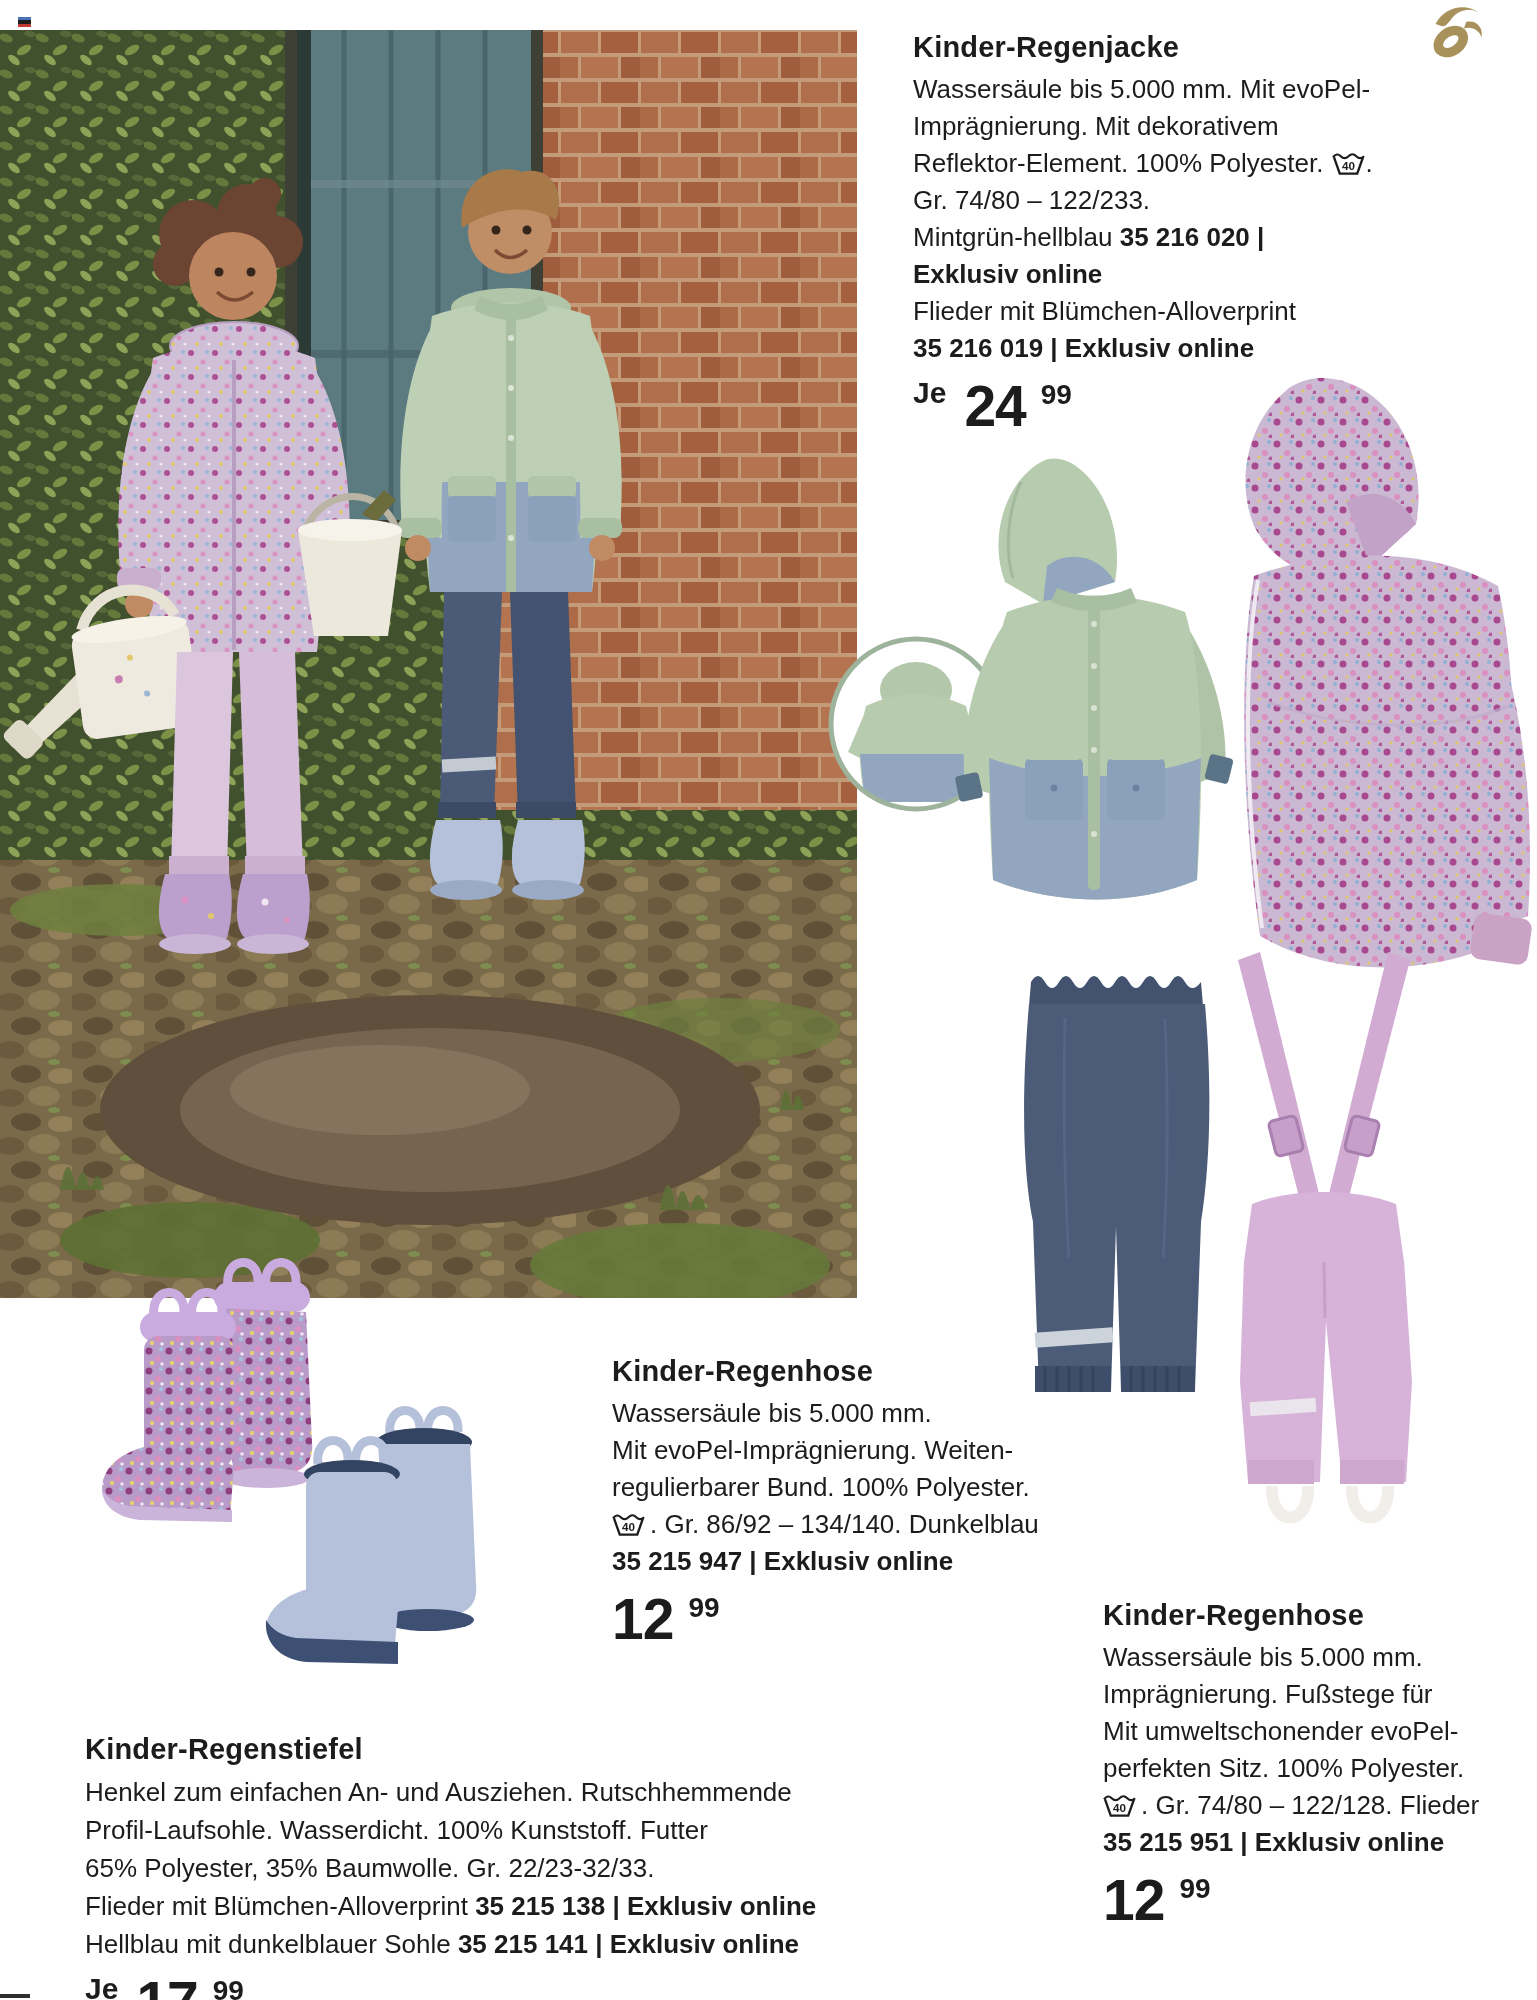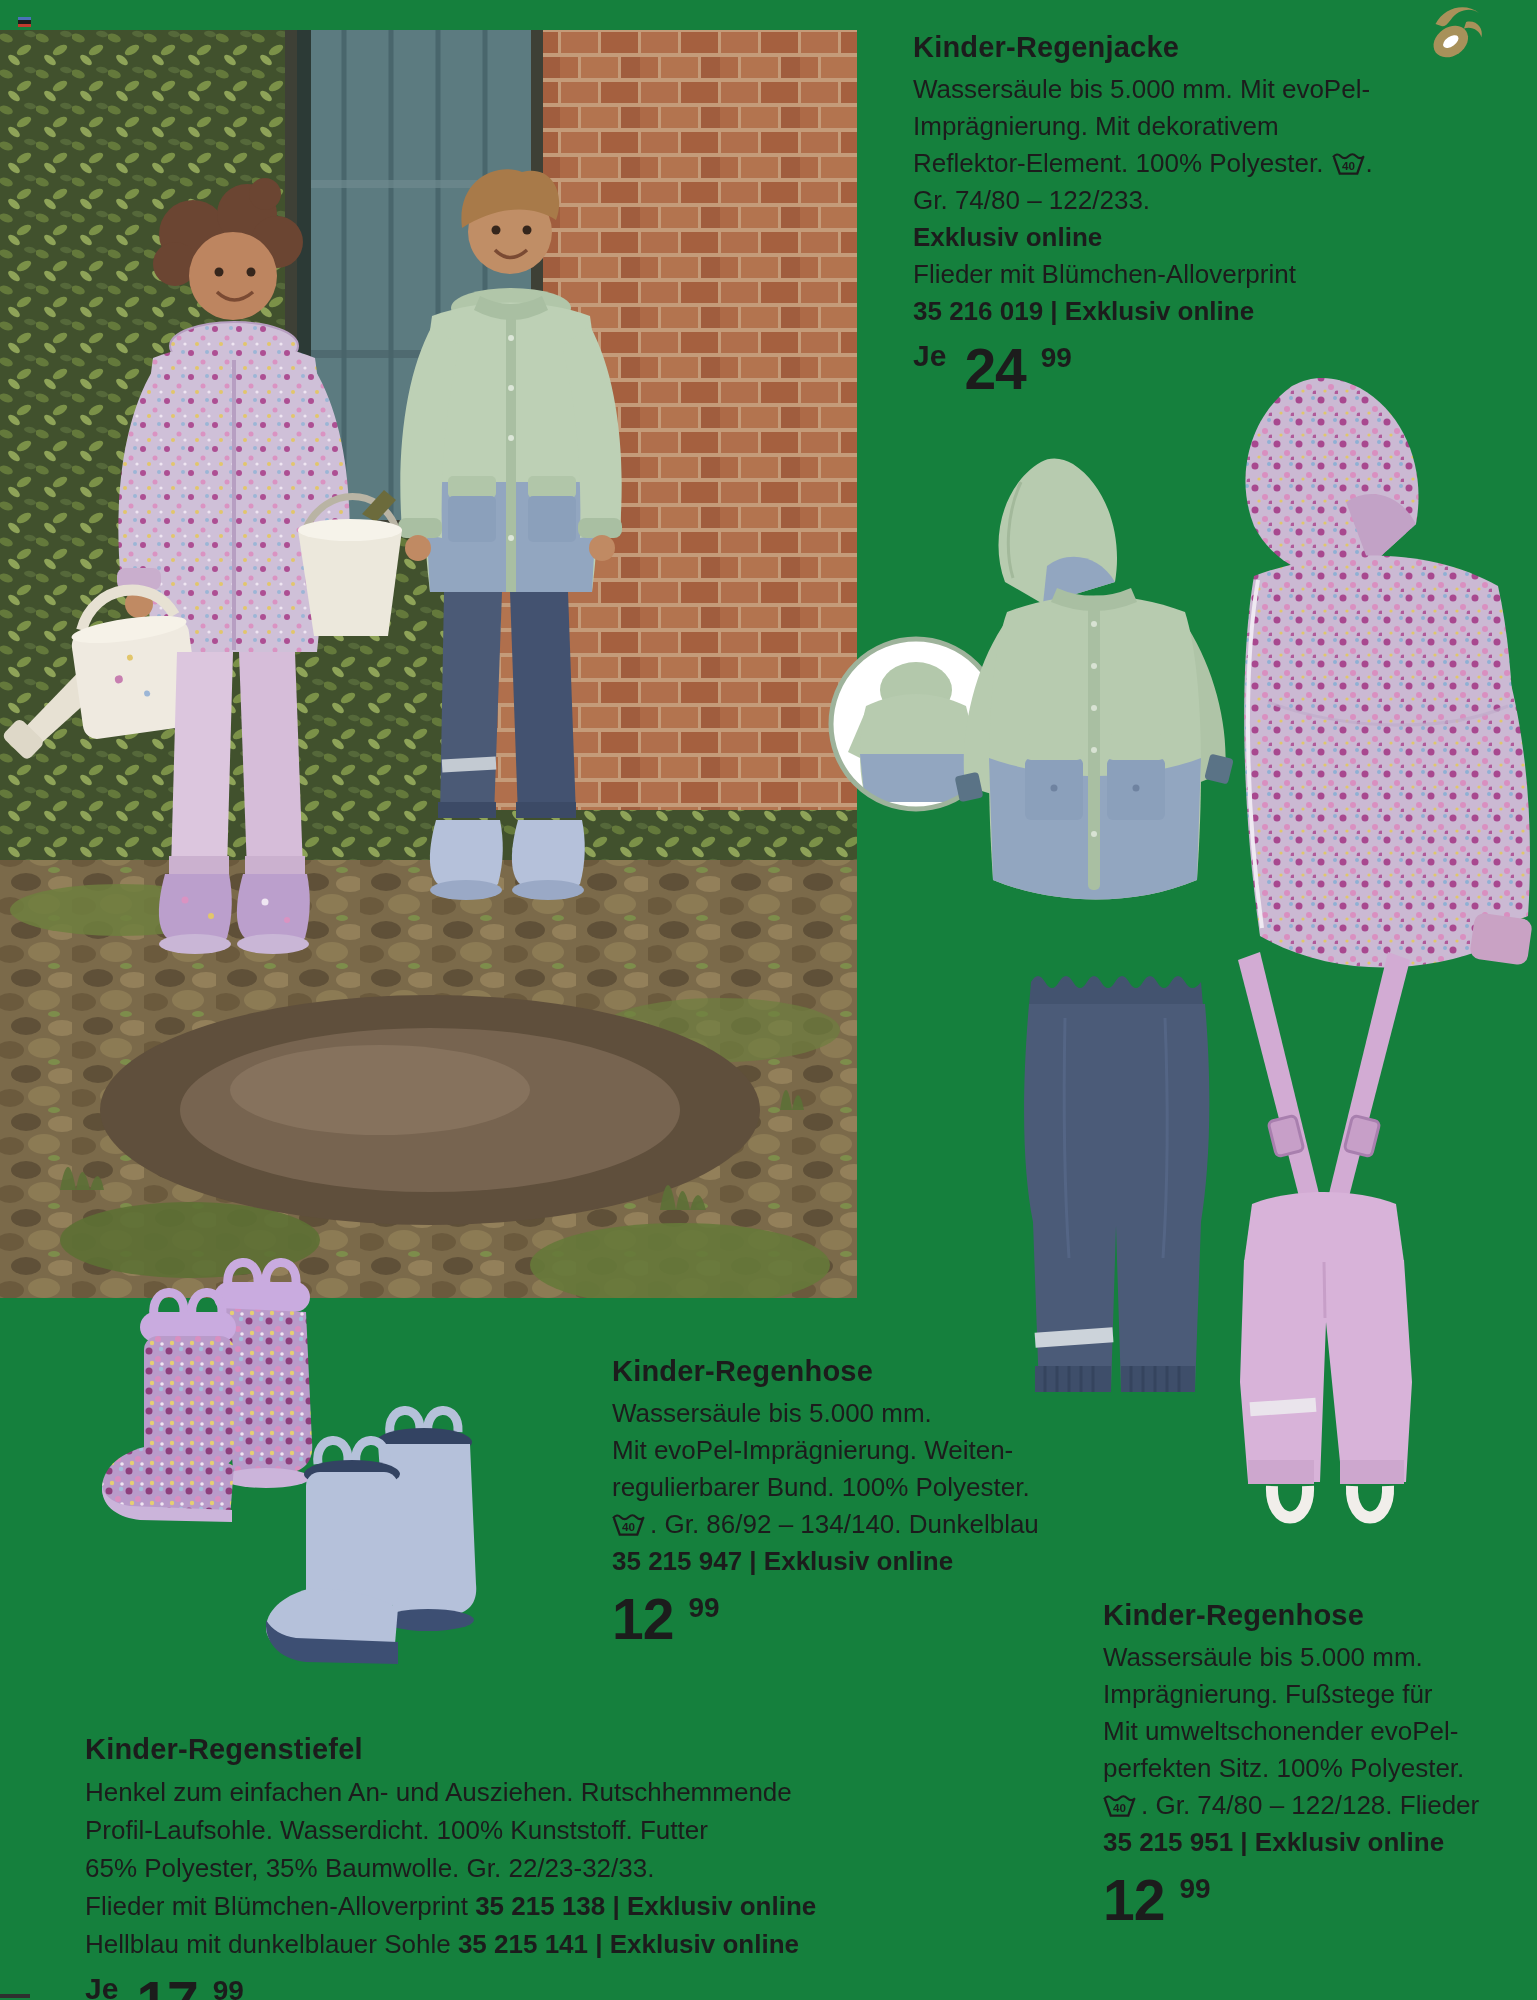--- a/index.html
+++ b/index.html
@@ -1,16 +1,16 @@
 <!DOCTYPE html>
 <html><head>
 <meta charset="utf-8">
 <style>
   html,body{margin:0;padding:0;background:#9a9a9a;}
-  .page{position:relative;width:1537px;height:2000px;background:#15803d;overflow:hidden;
+  .page{position:relative;width:1537px;height:2000px;background:#ffffff;overflow:hidden;
         font-family:"Liberation Sans", sans-serif;color:#1c1c1c;}
   .abs{position:absolute;}
   
   .reg{left:18px;top:17px;width:13px;height:10px;display:flex;flex-direction:column;}
   .reg i{flex:1;display:block;}
   .reg .s1{background:#4a72b8;} .reg .s2{background:#1d1d1b;} .reg .s3{background:#c23b2e;}
   
   .logo{left:1414px;top:0px;width:78px;height:70px;}
   
   .hero{left:0;top:30px;width:857px;height:1268px;}
@@ -358,20 +358,23 @@
     <div class="ln">Imprägnierung. Mit dekorativem</div>
     <div class="ln">
       <span>Reflektor-Element. 100% Polyester.</span><svg class="wash wash-trail" viewBox="0 0 34 26">
           <path d="M2,7 L8,24 H26 L32,7" fill="none" stroke="#1c1c1c" stroke-width="2.4"></path>
           <path d="M1,7 Q5,2 9,6 Q13,10 17,6 Q21,2 25,6 Q29,10 33,6" fill="none" stroke="#1c1c1c" stroke-width="2.2"></path>
           <text x="17" y="20" text-anchor="middle" font-size="12" font-weight="bold" fill="#1c1c1c" font-family="Liberation Sans, sans-serif">40</text>
         </svg><span>.</span>
     </div>
     <div class="ln">Gr. 74/80 – 122/233.</div>
     <div class="ln">
+      <span>Mintgrün-hellblau </span><b>35 216 020 |</b>
+    </div>
+    <div class="ln">
       <b>Exklusiv online</b>
     </div>
     <div class="ln">Flieder mit Blümchen-Alloverprint</div>
     <div class="ln">
       <b>35 216 019 | Exklusiv online</b>
     </div>
     <div class="price">
       <span class="je">Je</span>
       <span class="num">
           <span class="big">24</span>

